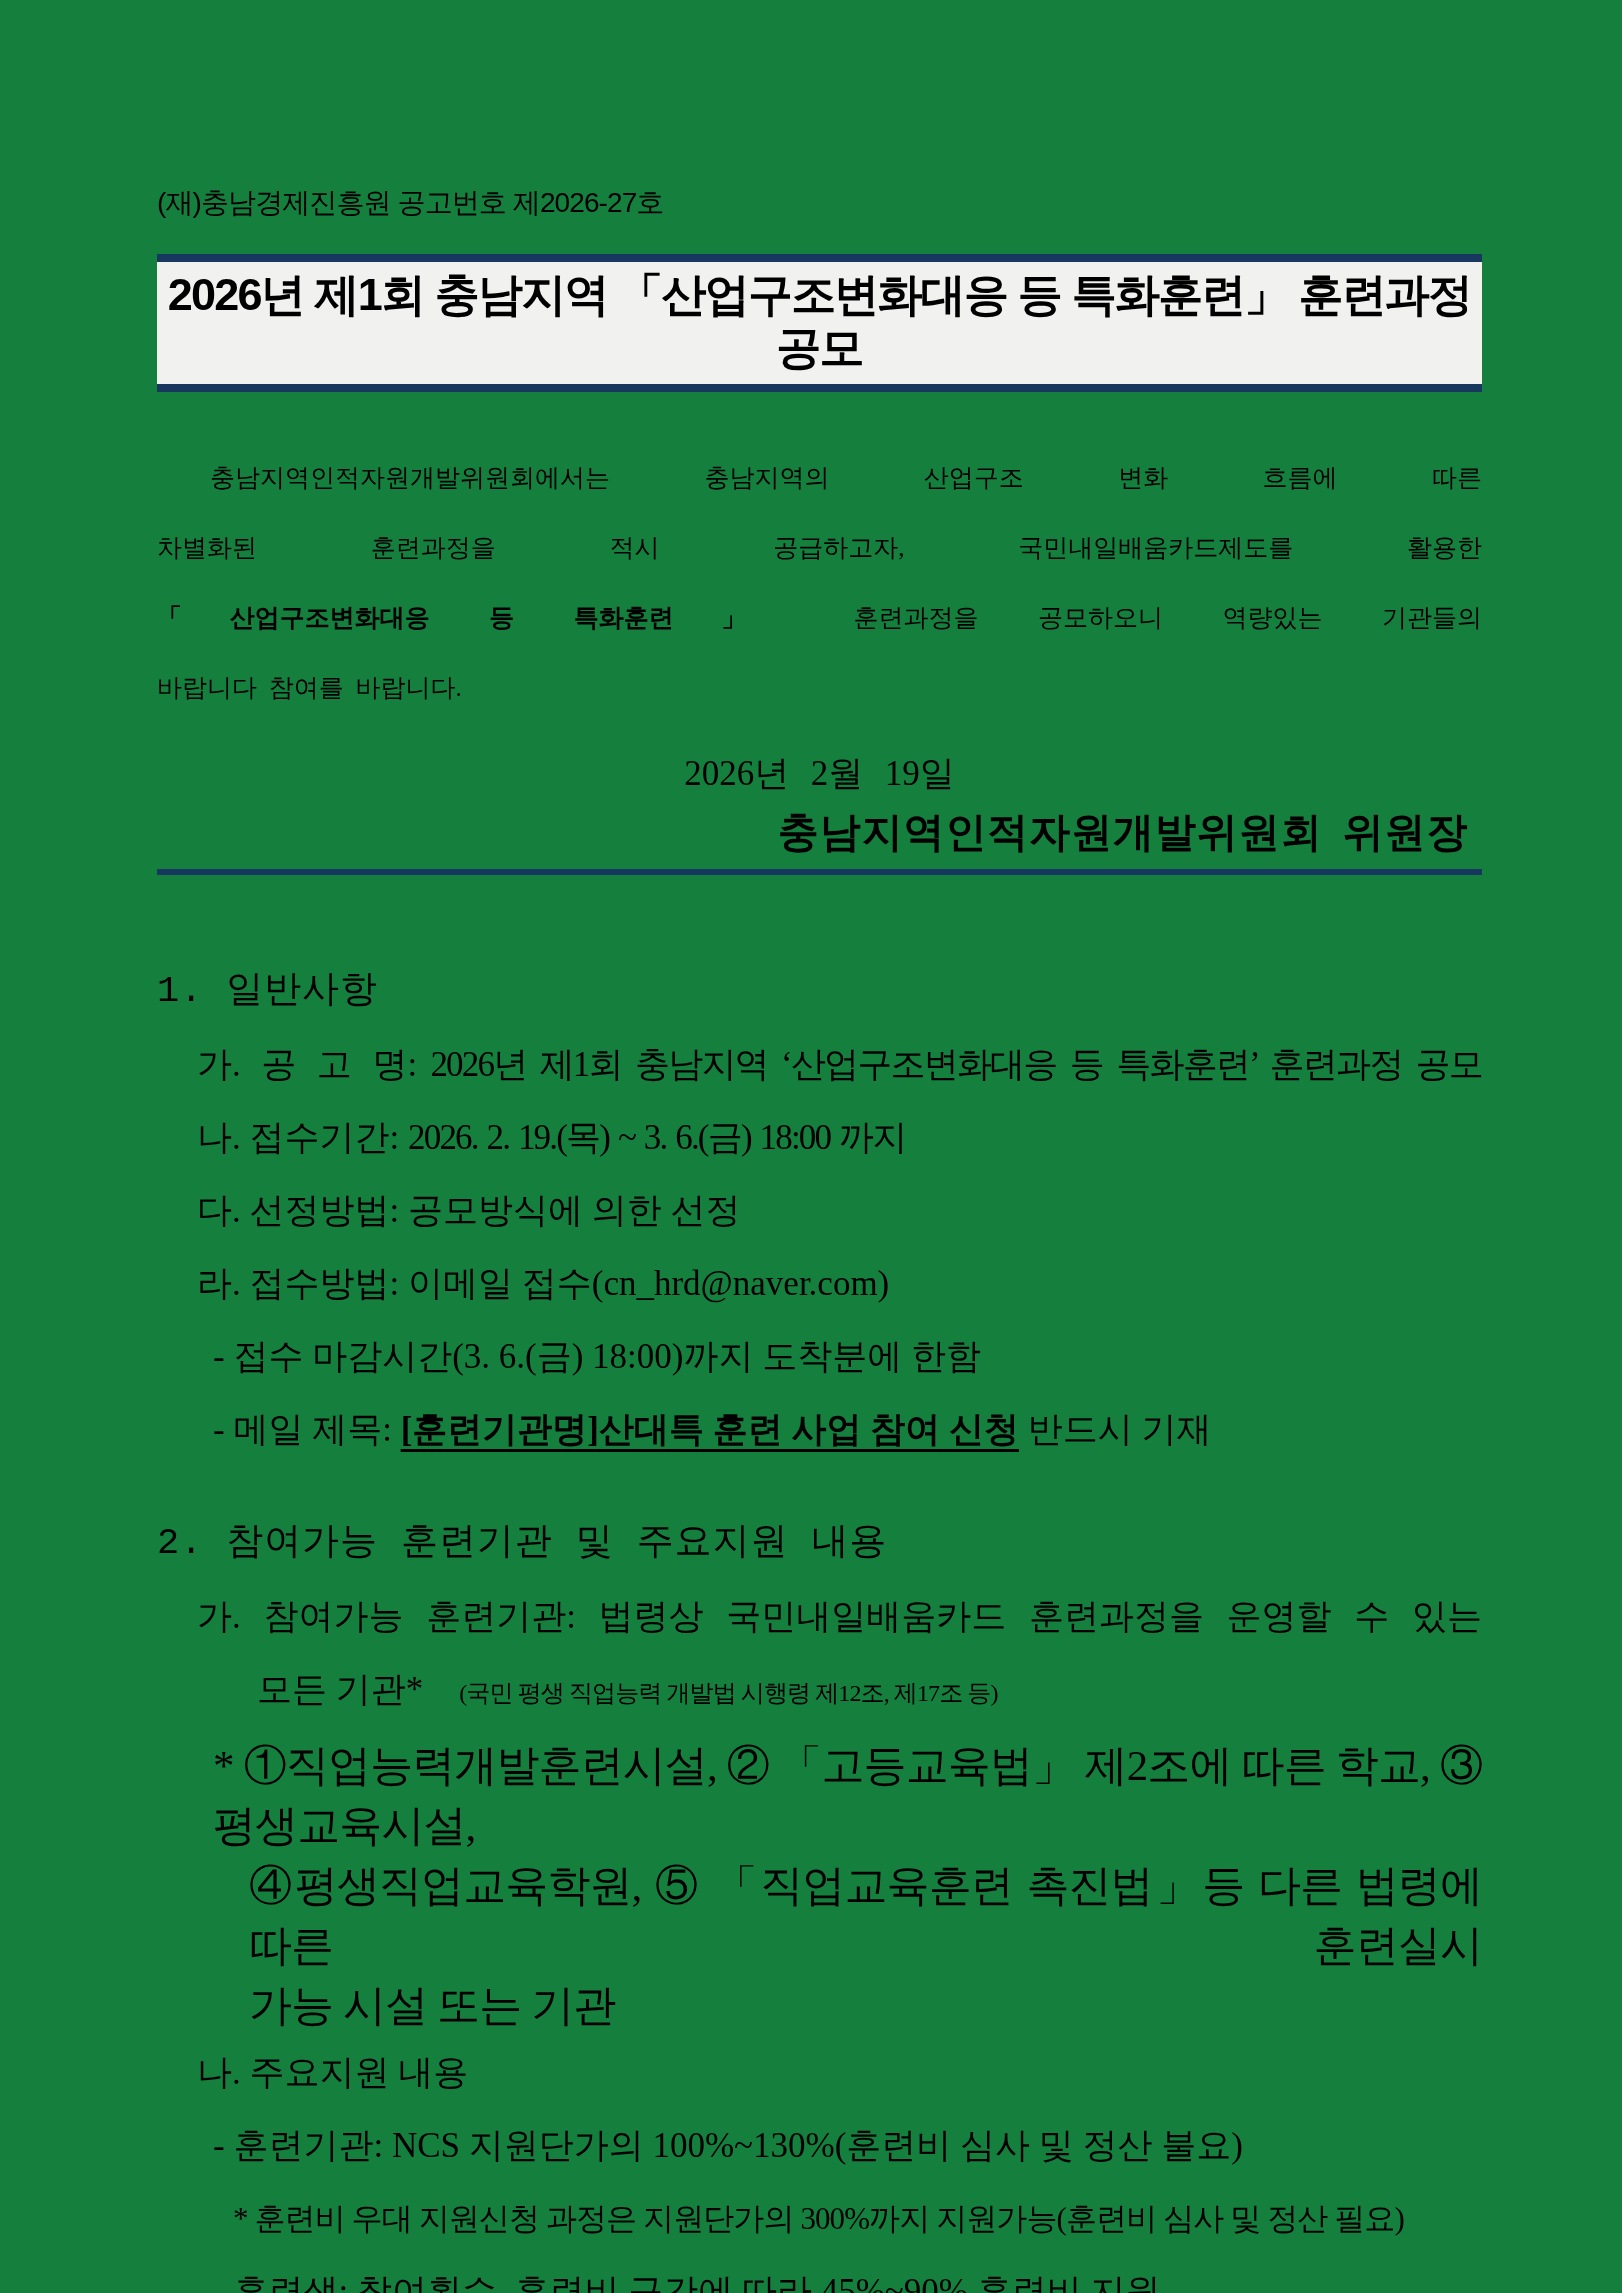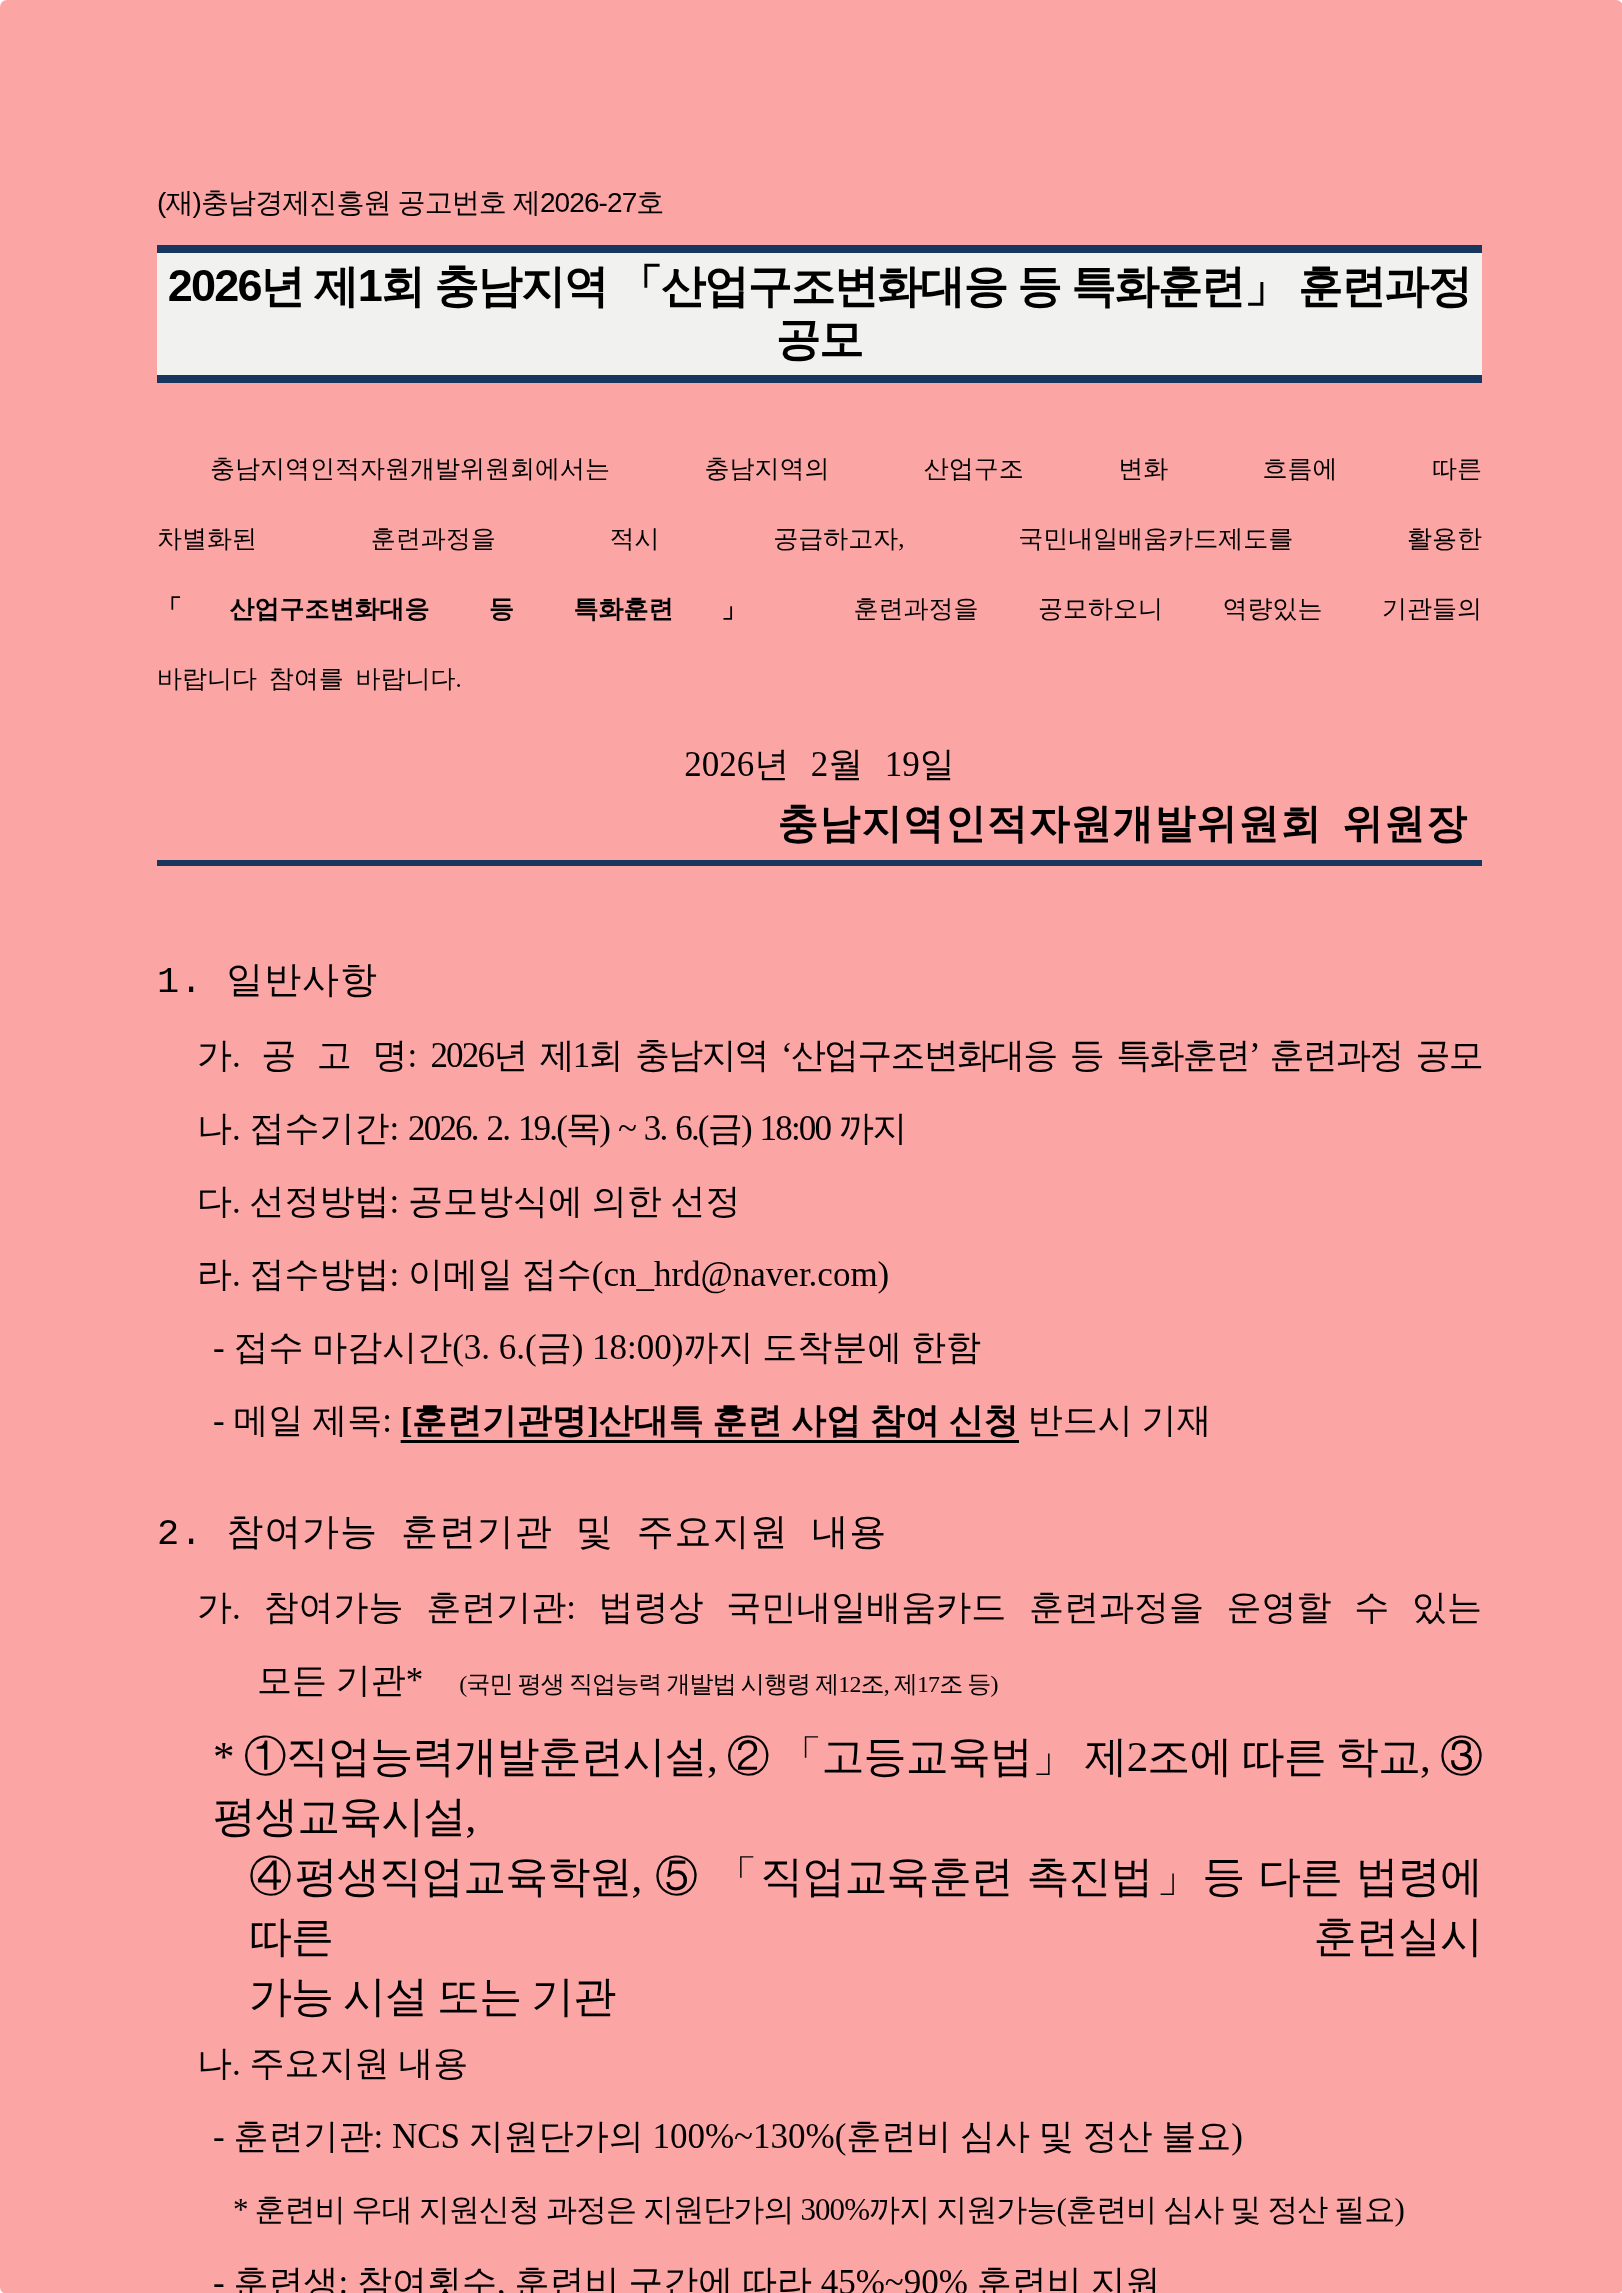--- a/index.html
+++ b/index.html
@@ -1,40 +1,39 @@
 <!DOCTYPE html>
 <html lang="ko" style="font-size:14.5px"><head>
 <meta charset="utf-8">
 <style>
   html,body{margin:0;padding:0;background:#ffffff;}
   .page{
     position:relative;
     width:1623px;
     height:2294px;
-    background:#fca5a5;
+    background:#15803d;
     color:#000;
     font-family:"Liberation Serif","DejaVu Serif",serif;
     overflow:hidden;
     box-sizing:border-box;
-    border-radius:7px;
   }
   .content{
     box-sizing:border-box;
     padding:185px 141px 0 157px;
   }
   
   .doc-number{
     font-family:"Liberation Sans","DejaVu Sans",sans-serif;
     font-size:28px;
     font-weight:500;
     letter-spacing:-0.9px;
     line-height:36px;
   }
   .banner{
-    margin-top:24px;
+    margin-top:33px;
     border-top:8.2px solid #17375E;
     border-bottom:8.2px solid #17375E;
     background:#F1F1EF;
     text-align:center;
     padding:6.4px 0 10px 0;
   }
   .banner-text{
     font-family:"Liberation Sans","DejaVu Sans",sans-serif;
     font-weight:800;
     font-size:45px;

